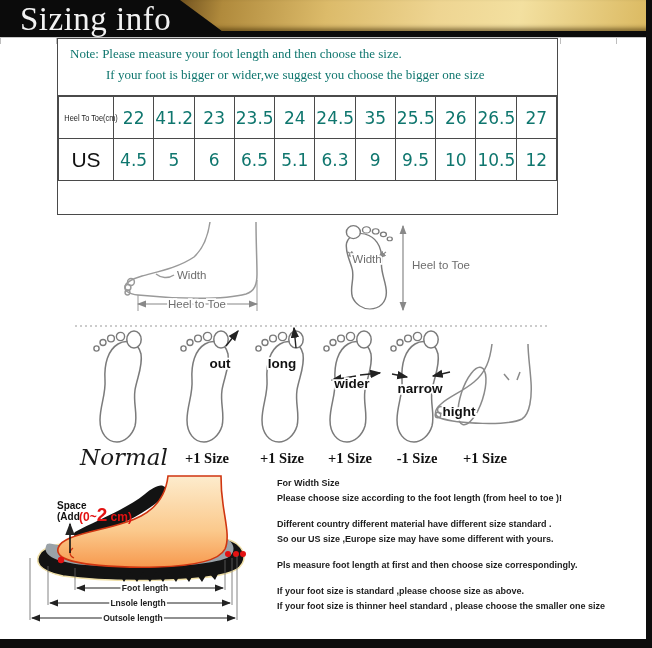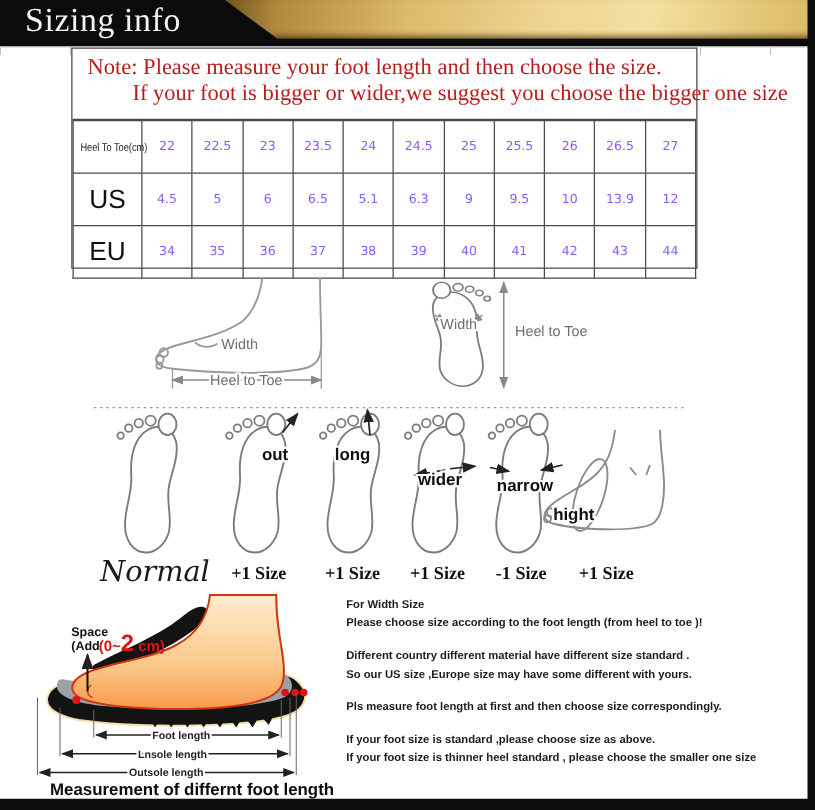--- a/index.html
+++ b/index.html
@@ -5,33 +5,33 @@
   html,body{margin:0;padding:0;background:#fff;}
   .page{position:relative;width:652px;height:648px;background:#fff;overflow:hidden;
         font-family:"Liberation Sans",sans-serif;}
   
   .header{position:absolute;left:0;top:0;width:652px;height:37px;background:#0b0b0b;}
   .gold{position:absolute;left:175px;top:0;width:477px;height:31px;
         background:linear-gradient(100deg,#6b4d1c 0%,#b08a3c 10%,#dcbb6a 32%,#eed592 55%,#f3e0a0 72%,#dab85f 100%);
         clip-path:polygon(5px 0,100% 0,100% 100%,47px 100%);
         box-shadow:inset 0 -3px 4px rgba(60,40,0,.55);}
   .title{position:absolute;left:20px;top:1px;color:#f2f2f2;
-         font-family:"Liberation Serif",serif;font-size:27px;letter-spacing:.5px;}
+         font-family:"Liberation Serif",serif;font-size:33px;letter-spacing:.5px;}
   .ruler{position:absolute;left:0;top:37px;width:652px;height:6px;opacity:.55;
          border-top:1px solid #9a9a9a;
          background:repeating-linear-gradient(to right,#8a8a8a 0 1px,transparent 1px 56px);}
   
   .sizebox{position:absolute;left:57px;top:38px;width:501px;height:177px;
            border:1.5px solid #4a4a4a;background:#fff;box-sizing:border-box;}
   .note{height:52px;border-bottom:1.5px solid #4a4a4a;padding:4px 0 0 12px;
-        color:#b91c1c;font-family:"Liberation Serif",serif;font-size:18px;line-height:21px;white-space:nowrap;}
+        color:#0f766e;font-family:"Liberation Serif",serif;font-size:13px;line-height:21px;white-space:nowrap;}
   .note .l2{padding-left:36px;}
   table.sizes{width:100%;border-collapse:collapse;table-layout:fixed;}
   table.sizes td{border:1px solid #4a4a4a;text-align:center;height:39px;
-                 font-family:"DejaVu Sans",sans-serif;font-size:10px;color:#8b5cf6;}
+                 font-family:"DejaVu Sans",sans-serif;font-size:17px;color:#0f766e;}
   table.sizes td.rowlab{font-family:"Liberation Sans",sans-serif;font-size:21px;color:#111;}
   table.sizes td.rowlab0{font-size:9px;white-space:nowrap;transform:scaleX(.82);color:#222;padding:0;}
   col.c0{width:55px;}
   
   svg text{font-family:"Liberation Sans",sans-serif;}
   .lblgray{fill:#6e6e6e;font-size:11.5px;}
   .halo{paint-order:stroke;stroke:#fff;stroke-width:3.5px;}
   .feat{font-weight:bold;font-size:13.5px;fill:#111;}
   .sizelbl{font-family:"Liberation Serif",serif;font-weight:bold;font-size:14.5px;fill:#111;}
   .normal{font-family:"DejaVu Serif",serif;font-style:italic;font-size:23px;fill:#1a1a1a;}
@@ -79,58 +79,44 @@
           <col>
           <col>
           <col>
           <col>
           <col>
         </colgroup>
       <tbody>
           <tr>
         <td class="rowlab rowlab0">Heel To Toe(cm)</td>
         <td>22</td>
-        <td>22.5</td>
+        <td>41.2</td>
         <td>23</td>
         <td>23.5</td>
         <td>24</td>
         <td>24.5</td>
-        <td>25</td>
+        <td>35</td>
         <td>25.5</td>
         <td>26</td>
         <td>26.5</td>
         <td>27</td>
       </tr>
       <tr>
         <td class="rowlab">US</td>
         <td>4.5</td>
         <td>5</td>
         <td>6</td>
         <td>6.5</td>
         <td>5.1</td>
         <td>6.3</td>
         <td>9</td>
         <td>9.5</td>
         <td>10</td>
-        <td>13.9</td>
+        <td>10.5</td>
         <td>12</td>
-      </tr>
-      <tr>
-        <td class="rowlab">EU</td>
-        <td>34</td>
-        <td>35</td>
-        <td>36</td>
-        <td>37</td>
-        <td>38</td>
-        <td>39</td>
-        <td>40</td>
-        <td>41</td>
-        <td>42</td>
-        <td>43</td>
-        <td>44</td>
       </tr>
     </tbody>
       </table>
   </div>
 
   <svg class="mid" width="500" height="98" viewBox="0 0 500 98">
     <defs>
       <marker id="ab" markerWidth="8" markerHeight="7" refX="7" refY="3" orient="auto-start-reverse">
         <path d="M0,0 L8,3 L0,6 Z" fill="#222"></path>
         </marker>
@@ -247,21 +233,20 @@
     </g>
 
     <line x1="52" y1="118" x2="198" y2="118" stroke="#222" stroke-width="1.2" marker-start="url(#ab)" marker-end="url(#ab)"></line>
     <line x1="25" y1="133" x2="205" y2="133" stroke="#222" stroke-width="1.2" marker-start="url(#ab)" marker-end="url(#ab)"></line>
     <line x1="7" y1="148" x2="210" y2="148" stroke="#222" stroke-width="1.2" marker-start="url(#ab)" marker-end="url(#ab)"></line>
     <text class="shoelbl halo" x="120" y="121" text-anchor="middle">Foot length</text>
     <text class="shoelbl halo" x="113" y="136" text-anchor="middle">Lnsole length</text>
     <text class="shoelbl halo" x="108" y="151" text-anchor="middle">Outsole length</text>
   </svg>
 
-  <div class="caption">Measurement of differnt foot length</div>
 
   <div class="info">
     <p>For Width Size</p>
     <p>Please choose size according to the foot length (from heel to toe )!</p>
     <div class="gap"></div>
     <p>Different country different material have different size standard .</p>
     <p>So our US size ,Europe size may have some different with yours.</p>
     <div class="gap"></div>
     <p>Pls measure foot length at first and then choose size correspondingly.</p>
     <div class="gap"></div>

